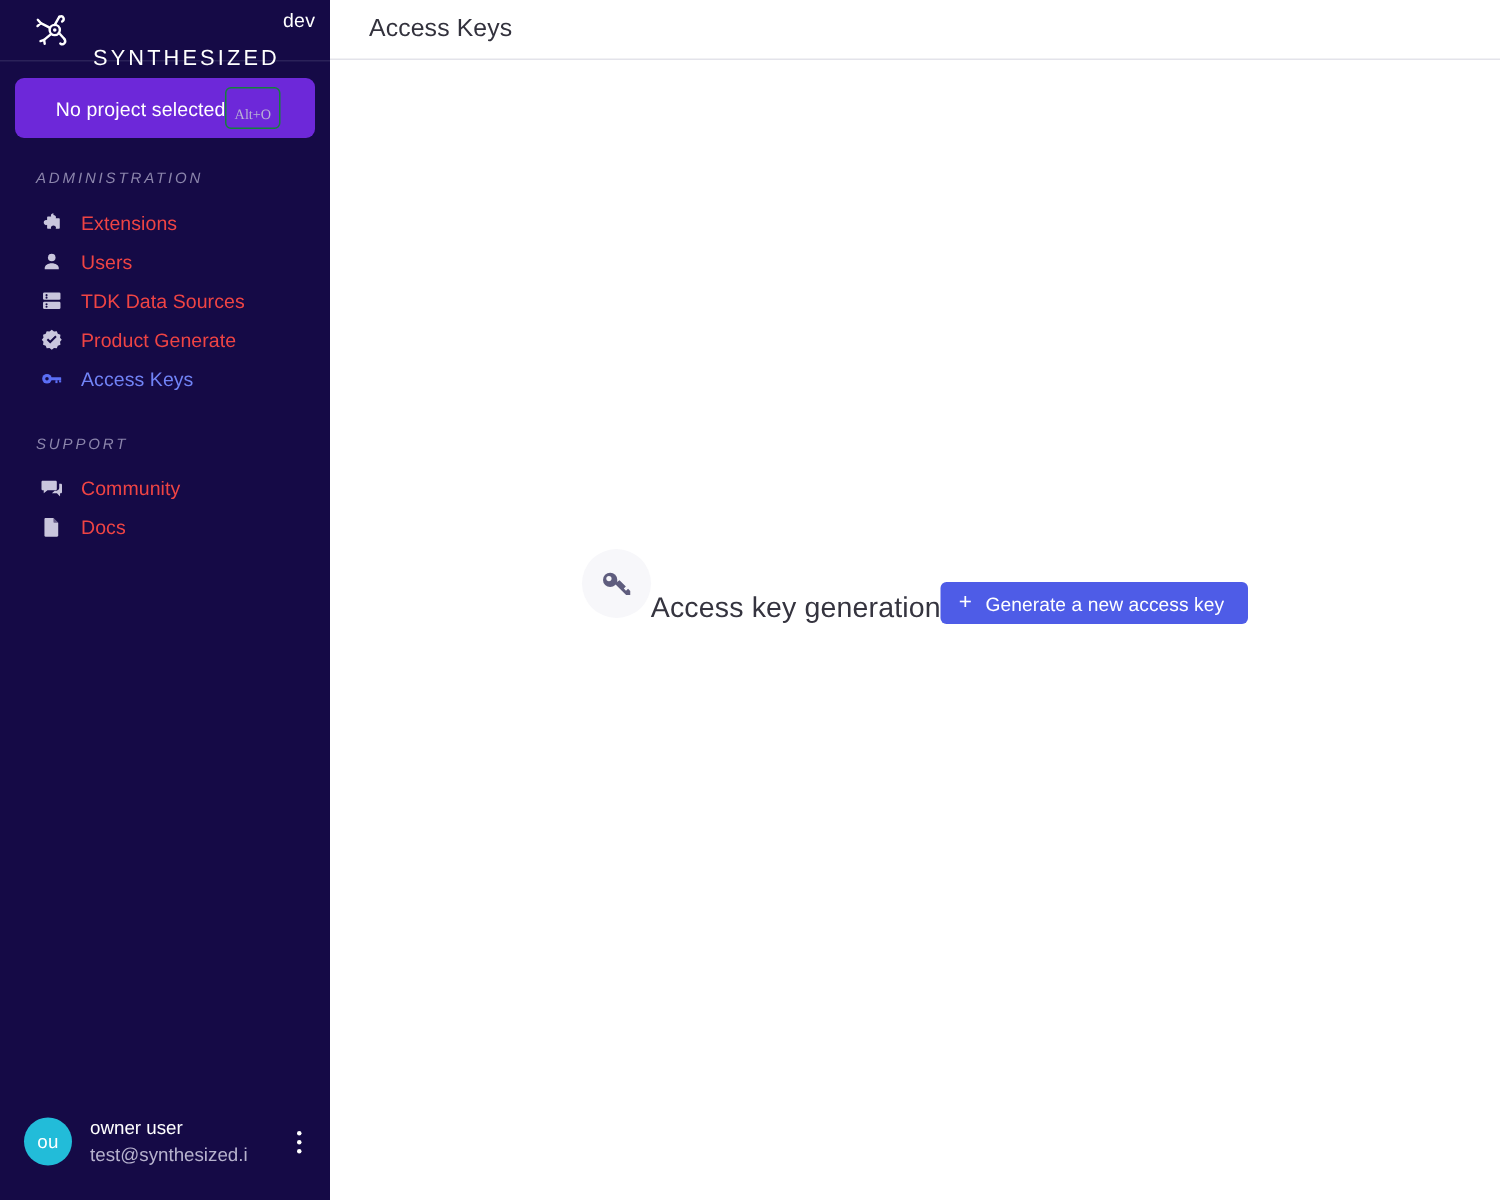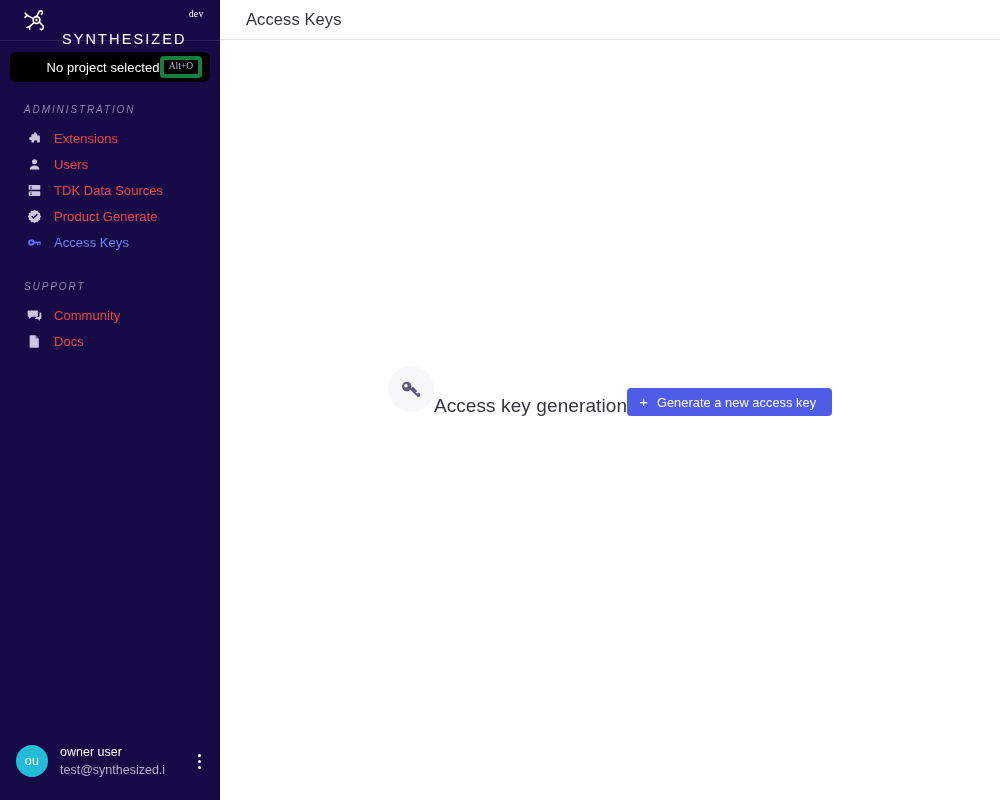--- a/index.html
+++ b/index.html
@@ -53,59 +53,58 @@
     font-size: 14.5px;
     letter-spacing: 2.1px;
     color: #ffffff;
     font-weight: 400;
     line-height: 1;
     position: relative;
     top: 19px;
   }
 
   .brand-sup {
-    font-size: 10px;
+    font-size: 13px;
     color: #ffffff;
     letter-spacing: 0.2px;
     position: relative;
     top: -7px;
     left: 2px;
-    font-family: Liberation Serif, serif;
   }
 
   .brand-divider {
     height: 1px;
     background: #2b2259;
     margin: 0;
   }
 
   .project-chip {
     margin: 11px 10px 0 10px;
-    height: 30px;
-    background: #000000;
+    height: 40px;
+    background: #6d28d9;
     border-radius: 6px;
     display: flex;
     align-items: center;
-    justify-content: flex-end;
+    justify-content: center;
     padding: 0 8px 0 12px;
     cursor: pointer;
   }
 
   .project-chip-label {
     font-size: 13px;
     color: #ffffff;
     letter-spacing: 0.1px;
   }
 
   .kbd-hint {
-    border: 4px solid #15803d;
+    border: 1px solid #15803d;
     border-radius: 4px;
     color: #b9b4d4;
     font-size: 9.5px;
-    padding: 2px 5px 3px 5px;
+    padding: 14px 5px 3px 5px;
     line-height: 1;
     font-family: "Liberation Serif", serif;
     white-space: nowrap;
   }
 
   .nav-section {
     margin-top: 22px;
   }
 
   .nav-section.support { margin-top: 26px; }

